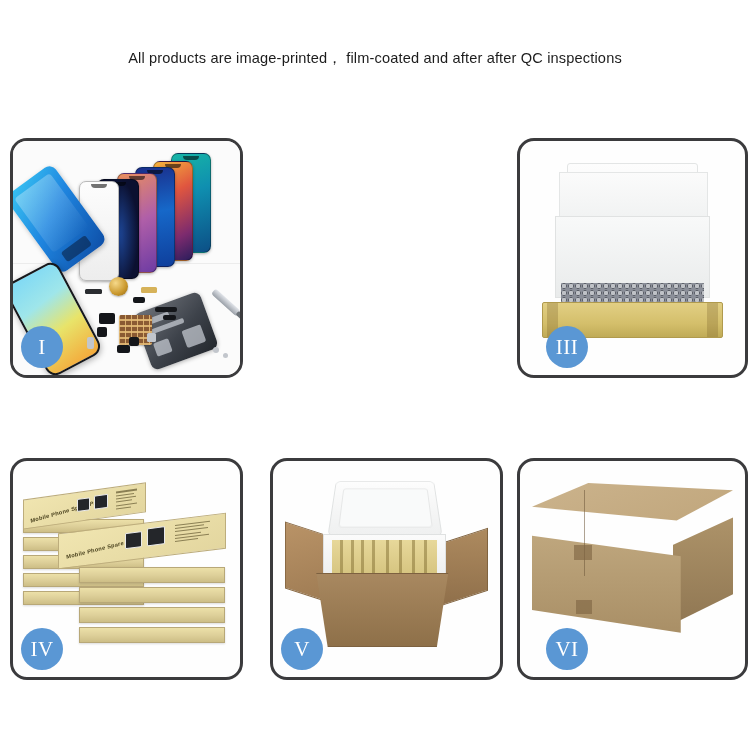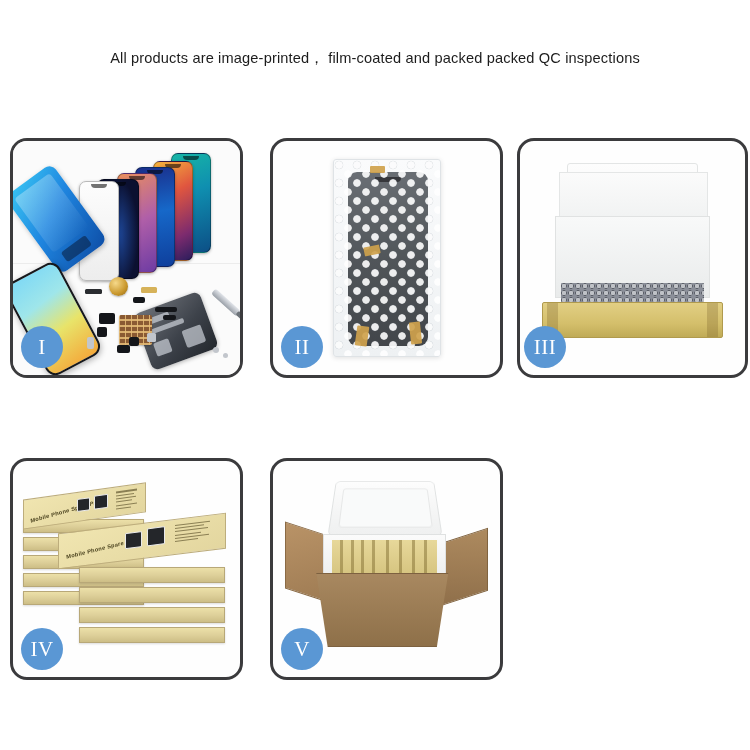--- a/index.html
+++ b/index.html
@@ -44,21 +44,21 @@
   .badge {
     position: absolute; left: 8px; bottom: 7px;
     width: 42px; height: 42px; border-radius: 50%;
     background: #5a97d4;
     color: #ffffff;
     font-family: "Liberation Serif", serif;
     font-size: 21px; letter-spacing: 0.5px;
     display: flex; align-items: center; justify-content: center;
     z-index: 40;
   }
-  .panel.c3 .badge { left: 4px; }
+  .panel.c3 .badge { left: 26px; }
 
   
   .p1bg { position:absolute; inset:0; background:#fbfbfb; }
   .p1bg:after{
     content:""; position:absolute; left:0; right:0; top:52%; height:1px;
     background:#ececec;
   }
   .phonefan { position: absolute; left: 72px; top: 10px; width: 150px; height: 125px; }
   .fanph {
     position: absolute; border-radius: 7px;
@@ -316,21 +316,21 @@
   .ctape { position:absolute; background:rgba(126,100,66,.62); }
   .ct1 { left:21%; top:36%; width:9%; height:9%; }
   .ct2 { left:22%; top:68%; width:8%; height:8%; }
 </style>
 </head>
 <body>
 
 <div class="page">
 
   <div class="header">
-    <div class="subtitle">All products are image-printed， film-coated and packed packed QC inspections</div>
+    <div class="subtitle">All products are image-printed， film-coated and after after QC inspections</div>
   </div>
 
   <div class="grid">
 
     <div class="panel c1 r1">
       <div class="stage">
         <div class="p1bg"></div>
 
         <div class="phonefan">
           <div class="fanph f5">
@@ -377,34 +377,20 @@
         <div class="flex" style="left:104px; top:204px; width:13px; height:8px;"></div>
         <div class="silver" style="left:74px; top:196px; width:7px; height:12px; border-radius:2px;"></div>
         <div class="silver" style="left:134px; top:192px; width:9px; height:9px;"></div>
         <div class="silver" style="left:200px; top:206px; width:6px; height:6px; border-radius:50%;"></div>
         <div class="silver" style="left:210px; top:212px; width:5px; height:5px; border-radius:50%;"></div>
         <div class="tool"></div>
       </div>
       <div class="badge">I</div>
     </div>
 
-    <div class="panel c2 r1">
-      <div class="stage">
-        <div class="bubblebag">
-          <div class="bubbleinner"></div>
-          <div class="bubbles2"></div>
-          <div class="bubbles"></div>
-          <div class="tapebit tp1"></div>
-          <div class="tapebit tp2"></div>
-          <div class="tapebit tp3"></div>
-          <div class="tapebit tp4"></div>
-        </div>
-      </div>
-      <div class="badge">II</div>
-    </div>
 
     <div class="panel c3 r1">
       <div class="stage">
         <div class="p3">
           <div class="foamlid"></div>
           <div class="foamback"></div>
           <div class="bwtray"></div>
           <div class="boxbase"></div>
         </div>
       </div>
@@ -474,15 +460,28 @@
               <i style="left:64%"></i>
             <i style="left:76%"></i>
               <i style="left:88%"></i>
           </div>
           <div class="cartonbody"></div>
         </div>
       </div>
       <div class="badge">V</div>
     </div>
 
+    <div class="panel c3 r2">
+      <div class="stage">
+        <div class="p6">
+          <div class="ctopface"></div>
+          <div class="csideface"></div>
+          <div class="cfrontface"></div>
+          <div class="cseam"></div>
+          <div class="ctape ct1"></div>
+          <div class="ctape ct2"></div>
+        </div>
+      </div>
+      <div class="badge">VI</div>
+    </div>
 
   </div>
 </div>
 
 </body></html>

